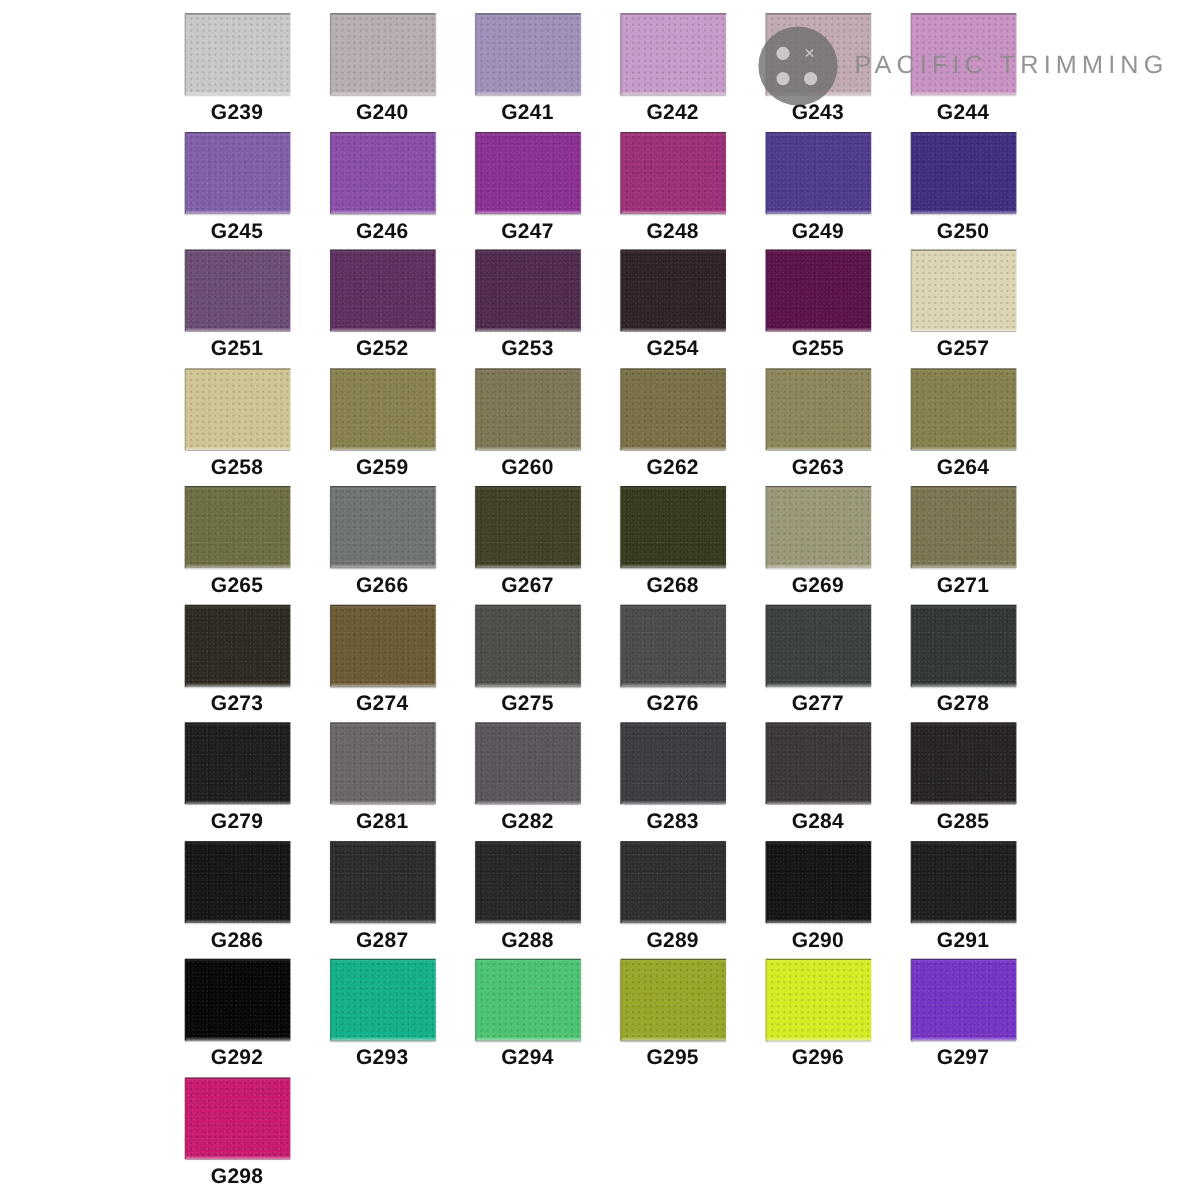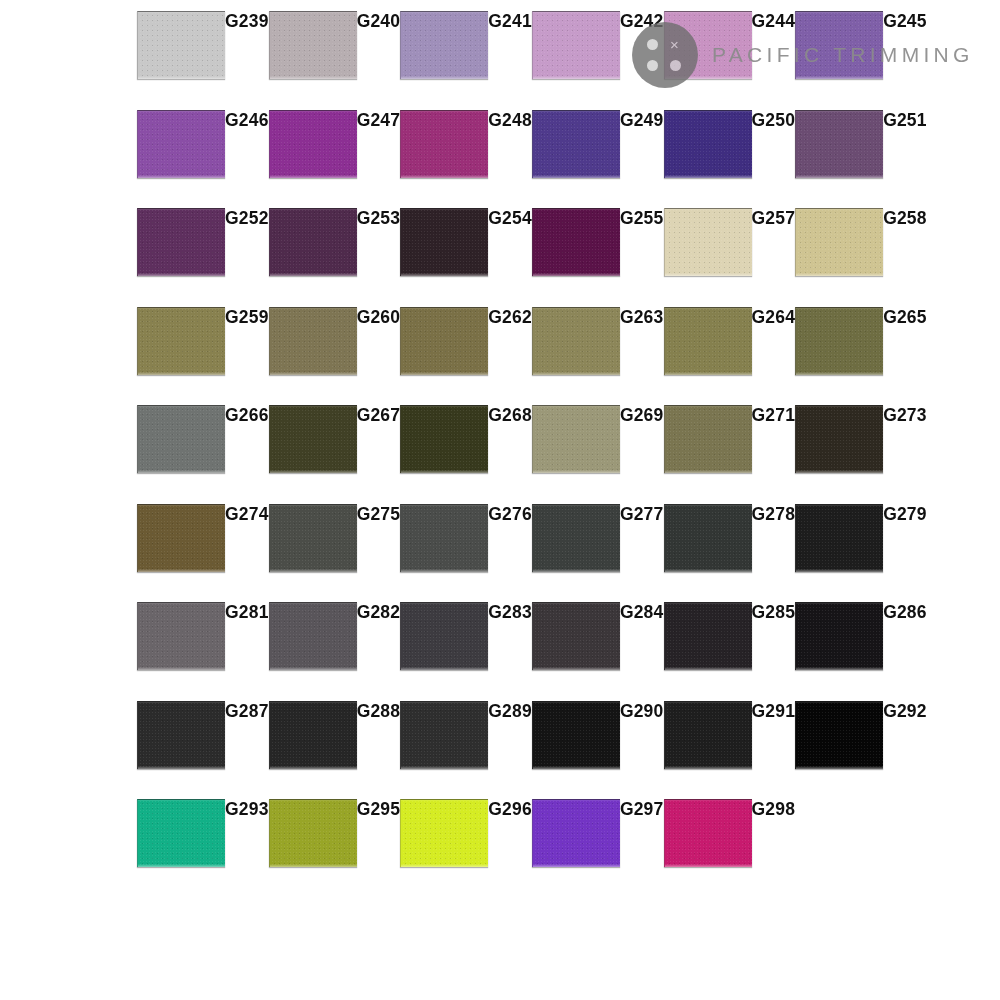--- a/index.html
+++ b/index.html
@@ -21,21 +21,22 @@
     left:137px; top:8px;
     width:726px; height:985px;
     display:grid;
     grid-template-columns:repeat(6, 1fr);
     grid-template-rows:repeat(10, 1fr);
     column-gap:0px; row-gap:0px;
   }
   .cell {
     position:relative;
     display:flex;
-    align-items:flex-start;
+    flex-direction:column;
+    align-items:center;
     justify-content:flex-start;
   }
   .chip-wrap {
     width:100%;
     height:72px;
     display:flex;
     align-items:flex-start;
     justify-content:center;
     padding-top:3px;
   }
@@ -154,20 +155,26 @@
         <div class="label">G241</div>
       </div>
       <div class="cell">
         <div class="chip-wrap">
           <div class="chip" style="background: rgb(198, 155, 201);"></div>
         </div>
         <div class="label">G242</div>
       </div>
       <div class="cell">
         <div class="chip-wrap">
+          <div class="chip" style="background: rgb(194, 170, 180);"></div>
+        </div>
+        <div class="label">G243</div>
+      </div>
+      <div class="cell">
+        <div class="chip-wrap">
           <div class="chip" style="background: rgb(200, 146, 194);"></div>
         </div>
         <div class="label">G244</div>
       </div>
       <div class="cell">
         <div class="chip-wrap">
           <div class="chip" style="background: rgb(127, 95, 168);"></div>
         </div>
         <div class="label">G245</div>
       </div>
@@ -421,20 +428,26 @@
         <div class="chip-wrap">
           <div class="chip" style="background: rgb(6, 6, 6);"></div>
         </div>
         <div class="label">G292</div>
       </div>
       <div class="cell">
         <div class="chip-wrap">
           <div class="chip" style="background: rgb(18, 176, 135);"></div>
         </div>
         <div class="label">G293</div>
+      </div>
+      <div class="cell">
+        <div class="chip-wrap">
+          <div class="chip" style="background: rgb(75, 195, 112);"></div>
+        </div>
+        <div class="label">G294</div>
       </div>
       <div class="cell">
         <div class="chip-wrap">
           <div class="chip" style="background: rgb(152, 165, 39);"></div>
         </div>
         <div class="label">G295</div>
       </div>
       <div class="cell">
         <div class="chip-wrap">
           <div class="chip" style="background: rgb(213, 236, 35);"></div>

